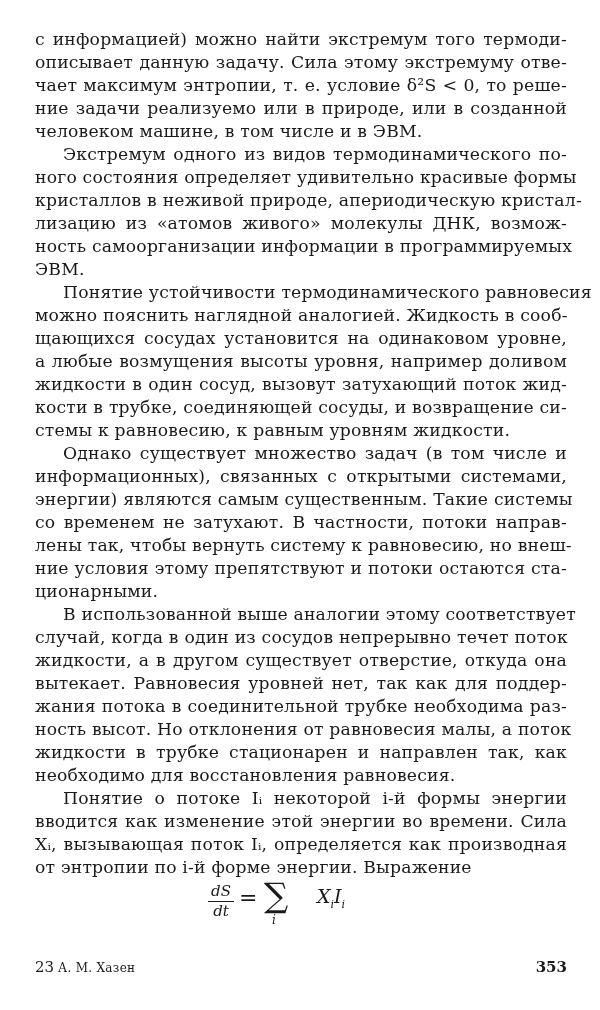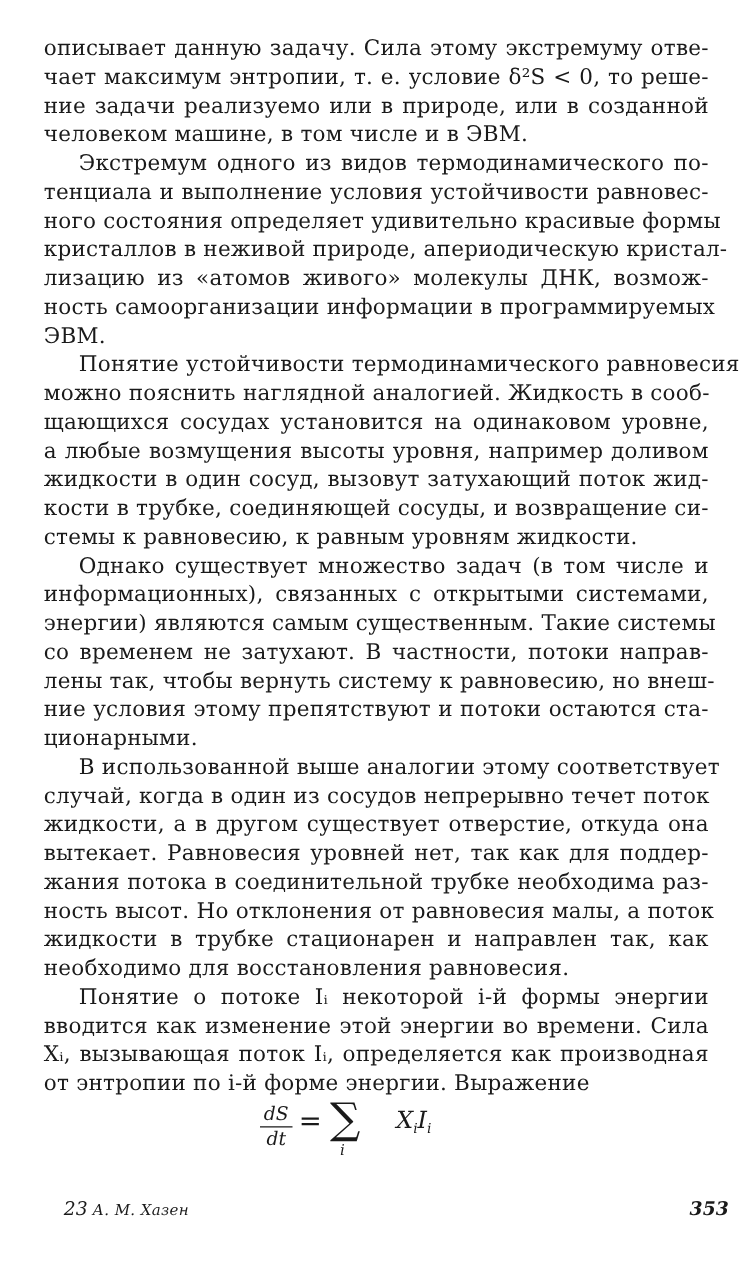--- a/index.html
+++ b/index.html
@@ -77,25 +77,24 @@
       position: absolute;
       left: 258px;
       top: 6px;
       font-size: 19px;
       font-style: italic;
       margin-left: 24px;
     }
     .terms sub { font-size: 11px; }
     .footer {
       position: absolute;
-      left: 51px;
+      left: 35px;
       top: 958px;
       width: 532px;
       height: 24px;
-      font-style: italic;
     }
     .sig {
       position: absolute;
       left: 0;
       top: 0;
       font-size: 15px;
     }
     .sig .sig-num { font-size: 15px; }
     .sig .sig-author { font-size: 12px; margin-left: 4px; letter-spacing: 0.3px; }
     .pagenum {
@@ -104,26 +103,26 @@
       top: 0;
       font-size: 15px;
       font-weight: bold;
     }
   </style>
 </head>
 <body>
 
 <div class="page">
   <div id="lines-before">
+      <div class="line">с информацией) можно найти экстремум того термоди-</div>
       <div class="line">описывает данную задачу. Сила этому экстремуму отве-</div>
       <div class="line">чает максимум энтропии, т. е. условие δ²S &lt; 0, то реше-</div>
       <div class="line">ние задачи реализуемо или в природе, или в созданной</div>
       <div class="line last">человеком машине, в том числе и в ЭВМ.</div>
       <div class="line indent">Экстремум одного из видов термодинамического по-</div>
-      <div class="line">тенциала и выполнение условия устойчивости равновес-</div>
       <div class="line">ного состояния определяет удивительно красивые формы</div>
       <div class="line">кристаллов в неживой природе, апериодическую кристал-</div>
       <div class="line">лизацию из «атомов живого» молекулы ДНК, возмож-</div>
       <div class="line">ность самоорганизации информации в программируемых</div>
       <div class="line last">ЭВМ.</div>
       <div class="line indent">Понятие устойчивости термодинамического равновесия</div>
       <div class="line">можно пояснить наглядной аналогией. Жидкость в сооб-</div>
       <div class="line">щающихся сосудах установится на одинаковом уровне,</div>
       <div class="line">а любые возмущения высоты уровня, например доливом</div>
       <div class="line">жидкости в один сосуд, вызовут затухающий поток жид-</div>

